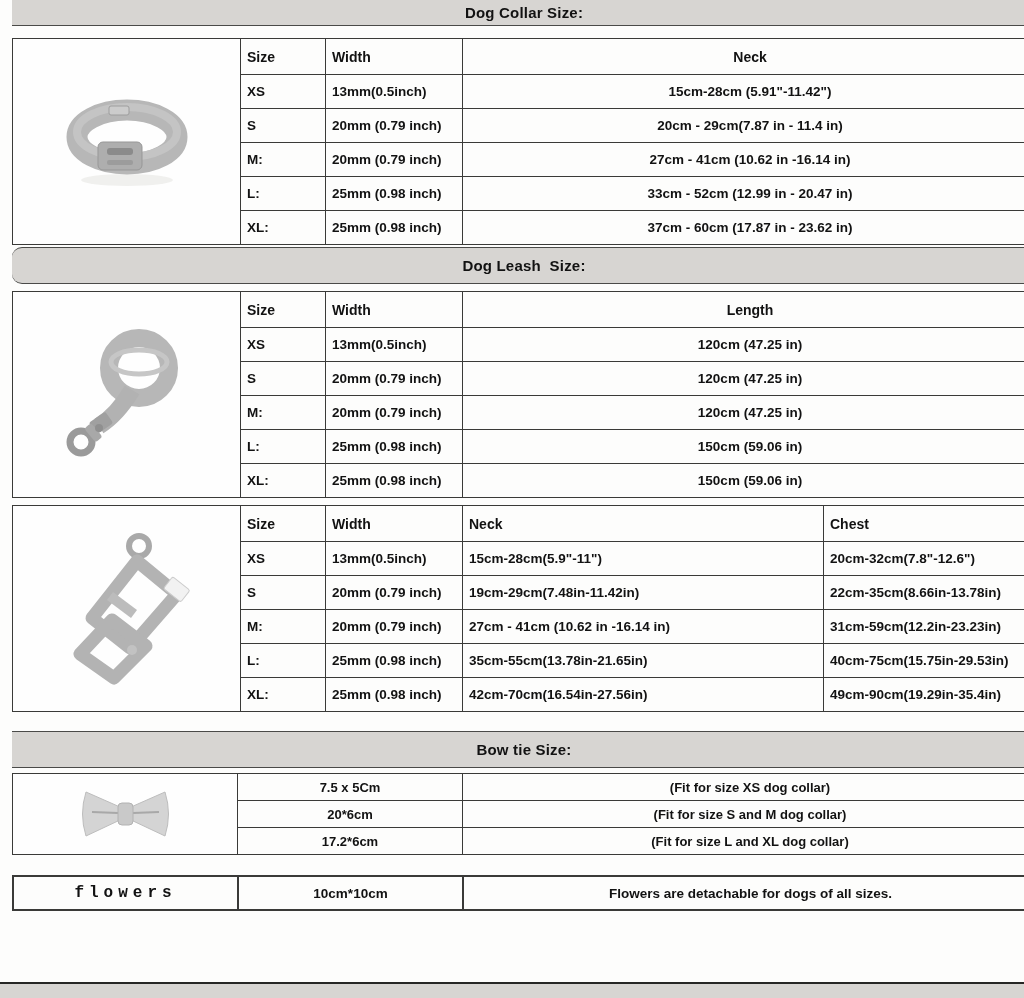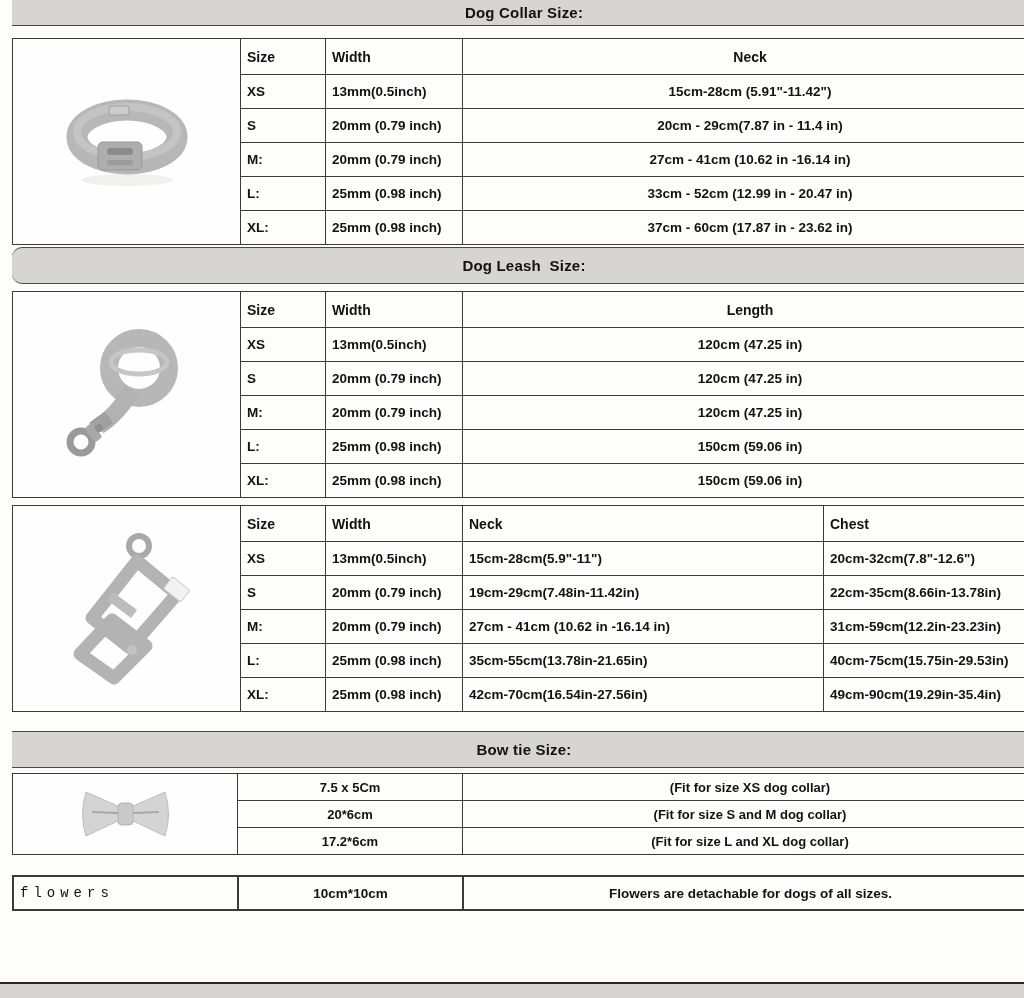--- a/index.html
+++ b/index.html
@@ -24,21 +24,21 @@
   td.c{text-align:center;}
   td.imgcell{background:#fefefe;text-align:center;vertical-align:middle;padding:0;}
   .m12{margin-top:12px;} .m7{margin-top:7px;} .m6{margin-top:2px;border-radius:10px;}
   .m5{margin-top:5px;} .m4{margin-top:19px;} .m20{margin-top:20px;}
   .bowtbl tr{height:27px;}
   .bowtbl td{font-size:13px;}
   .flowtbl td{border-width:2px;}
   .flowtbl tr{height:34px;}
   .flowers-label{
     font-family:"Liberation Mono","DejaVu Sans Mono",monospace;
-    font-weight:normal;letter-spacing:5px;font-size:14px;
+    font-weight:bold;letter-spacing:5px;font-size:16px;text-align:center;
   }
   .bottom-band{
     position:absolute;left:0;bottom:0;width:100%;height:14px;
     background:#d7d5d2;border-top:2px solid #262624;
   }
   svg{display:block;margin:0 auto;}
 </style>
 </head>
 <body>
 

